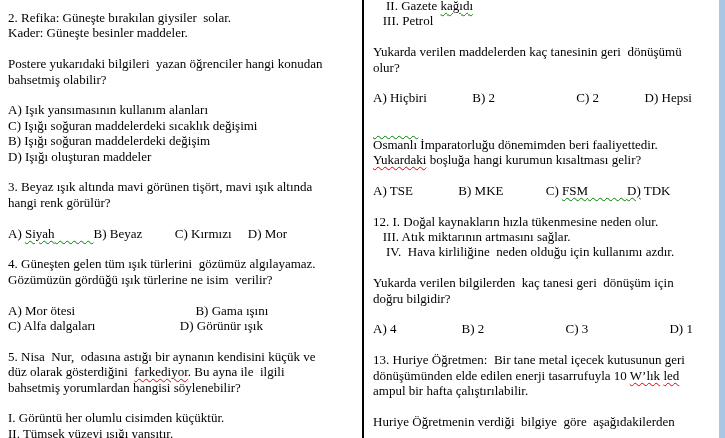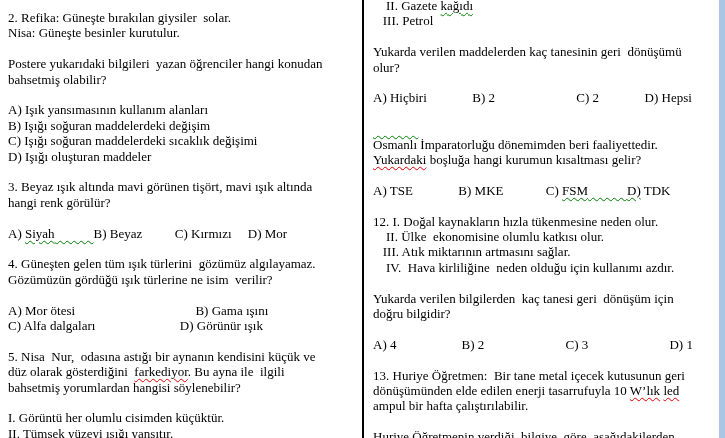--- a/index.html
+++ b/index.html
@@ -41,28 +41,28 @@
   #right-edge {
     position: absolute; left: 719px; top: 0;
     width: 6px; height: 438px; background: #a9c7e4;
   }
 </style>
 </head>
 <body>
 
 <div id="col-left" class="column">
     <div class="line">2. Refika: Güneşte bırakılan giysiler  solar.</div>
-    <div class="line">Nisa: Güneşte besinler kurutulur.</div>
+    <div class="line">Kader: Güneşte besinler maddeler.</div>
     <div class="line"></div>
     <div class="line">Postere yukarıdaki bilgileri  yazan öğrenciler hangi konudan</div>
     <div class="line">bahsetmiş olabilir?</div>
     <div class="line"></div>
     <div class="line">A) Işık yansımasının kullanım alanları</div>
+    <div class="line">C) Işığı soğuran maddelerdeki sıcaklık değişimi</div>
     <div class="line">B) Işığı soğuran maddelerdeki değişim</div>
-    <div class="line">C) Işığı soğuran maddelerdeki sıcaklık değişimi</div>
     <div class="line">D) Işığı oluşturan maddeler</div>
     <div class="line"></div>
     <div class="line">3. Beyaz ışık altında mavi görünen tişört, mavi ışık altında</div>
     <div class="line">hangi renk görülür?</div>
     <div class="line"></div>
     <div class="line"><span>A) </span><span class="wavy-green">Siyah</span><span class="wavy-green">            </span><span>B) Beyaz          C) Kırmızı     D) Mor</span></div>
     <div class="line"></div>
     <div class="line">4. Güneşten gelen tüm ışık türlerini  gözümüz algılayamaz.</div>
     <div class="line">Gözümüzün gördüğü ışık türlerine ne isim  verilir?</div>
     <div class="line"></div>
@@ -86,21 +86,20 @@
     <div class="line"></div>
     <div class="line">A) Hiçbiri              B) 2                         C) 2              D) Hepsi</div>
     <div class="line"></div>
     <div class="line"><span class="wavy-green">              </span></div>
     <div class="line">Osmanlı İmparatorluğu dönemimden beri faaliyettedir.</div>
     <div class="line"><span class="wavy-red">Yukardaki</span><span> boşluğa hangi kurumun kısaltması gelir?</span></div>
     <div class="line"></div>
     <div class="line"><span>A) TSE              B) MKE             C) </span><span class="wavy-green">FSM</span><span class="wavy-green">            </span><span class="wavy-green">D)</span><span> TDK</span></div>
     <div class="line"></div>
     <div class="line">12. I. Doğal kaynakların hızla tükenmesine neden olur.</div>
-    <div class="line">    II. Ülke  ekonomisine olumlu katkısı olur.</div>
     <div class="line">   III. Atık miktarının artmasını sağlar.</div>
     <div class="line">    IV.  Hava kirliliğine  neden olduğu için kullanımı azdır.</div>
     <div class="line"></div>
     <div class="line">Yukarda verilen bilgilerden  kaç tanesi geri  dönüşüm için</div>
     <div class="line">doğru bilgidir?</div>
     <div class="line"></div>
     <div class="line">A) 4                    B) 2                         C) 3                         D) 1</div>
     <div class="line"></div>
     <div class="line">13. Huriye Öğretmen:  Bir tane metal içecek kutusunun geri</div>
     <div class="line"><span>dönüşümünden elde edilen enerji tasarrufuyla 10 </span><span class="wavy-red">W’lık</span><span> </span><span class="wavy-red">led</span></div>

